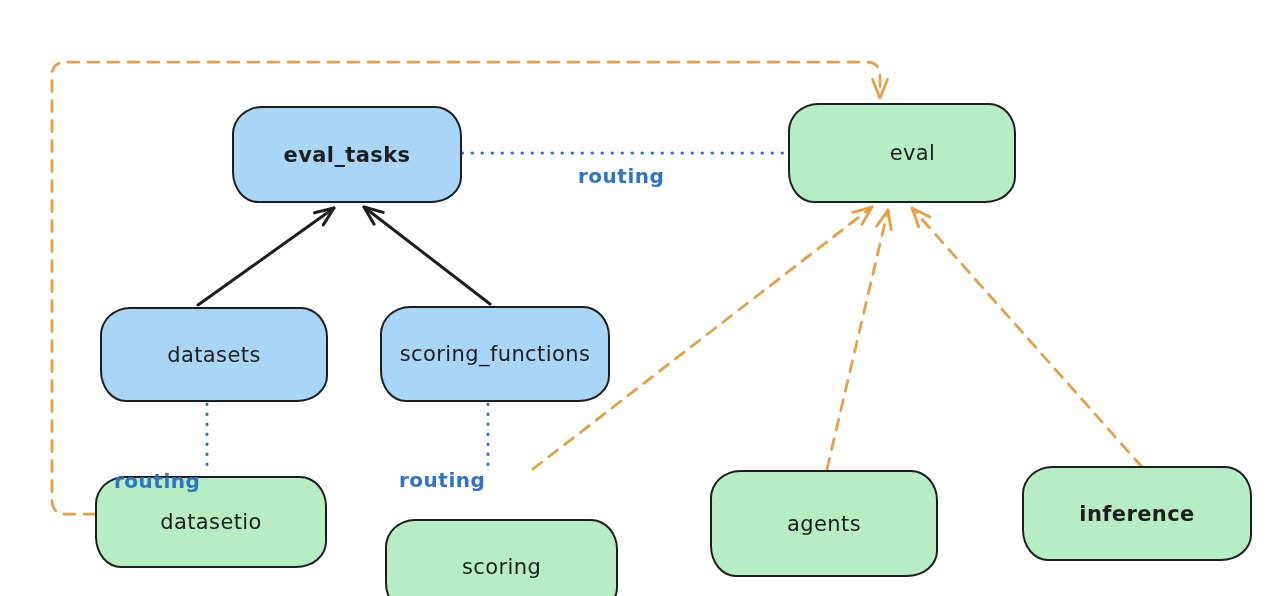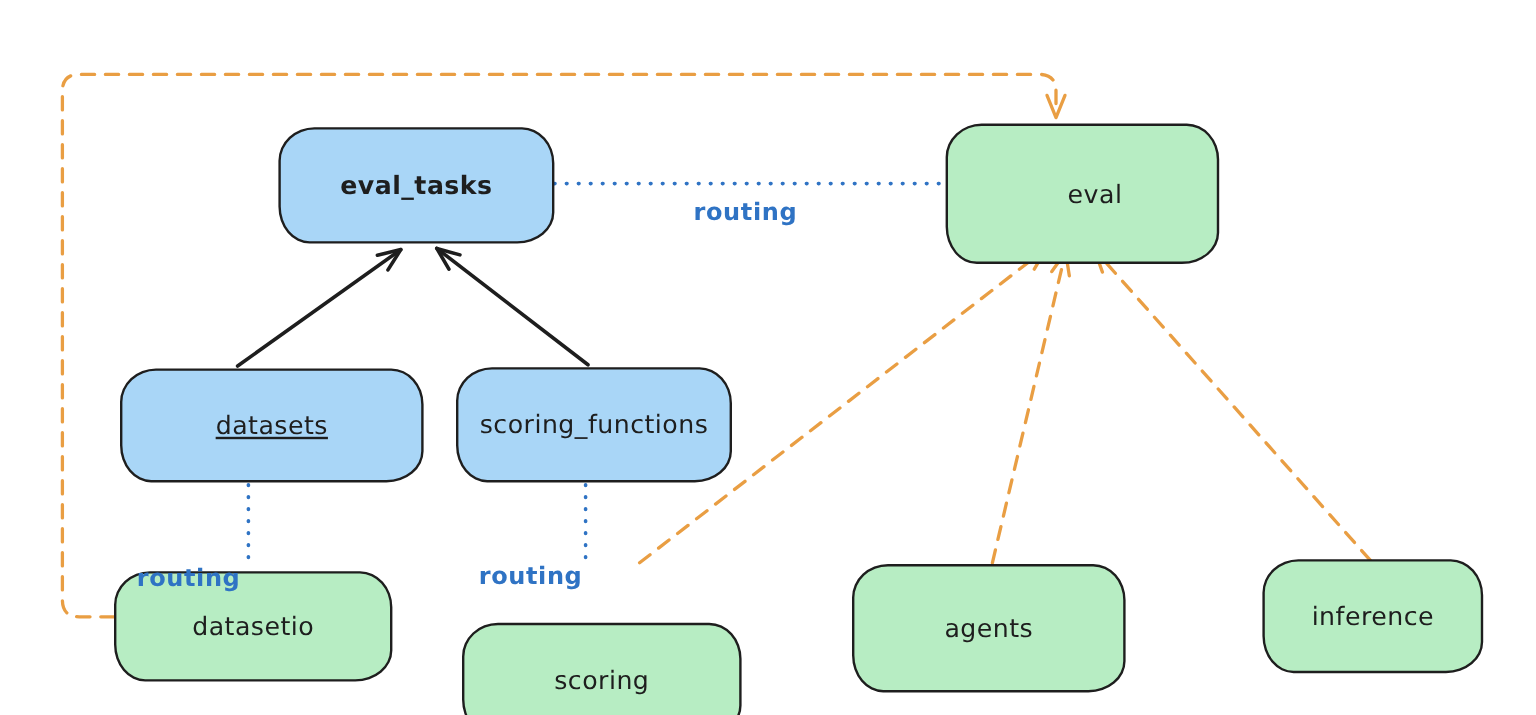--- a/index.html
+++ b/index.html
@@ -31,27 +31,27 @@
     font-size: 21px;
     letter-spacing: 0.4px;
     color: var(--node-border, #1e1e1e);
     border-radius: 30px 27px 31px 26px / 28px 30px 26px 31px;
   }
   .node.blue  { background: var(--node-blue-fill, #a9d6f7); }
   .node.green { background: var(--node-green-fill, #b7edc3); }
 
   
   #n-eval_tasks        { left: 232px; top: 106px; width: 230px; height: 97px; font-weight: bold; }
-  #n-eval              { left: 788px; top: 103px; width: 228px; height: 117px; padding-left: 21px; }
-  #n-datasets          { left: 100px; top: 307px; width: 253px; height: 95px; text-decoration: underline; }
+  #n-eval              { left: 788px; top: 103px; width: 228px; height: 100px; padding-left: 21px; }
+  #n-datasets          { left: 100px; top: 307px; width: 228px; height: 95px; }
   #n-scoring_functions { left: 380px; top: 306px; width: 230px; height: 96px; text-align: right; }
   #n-datasetio         { left:  95px; top: 476px; width: 232px; height: 92px; }
   #n-scoring           { left: 385px; top: 471px; width: 233px; height: 95px; margin-top: 48px; }
   #n-agents            { left: 710px; top: 470px; width: 228px; height: 107px; }
-  #n-inference         { left:1052px; top: 466px; width: 184px; height: 95px; }
+  #n-inference         { left:1022px; top: 466px; width: 230px; height: 95px; font-weight: bold; }
 
   .edge-label {
     position: absolute;
     font-size: 20px;
     font-weight: 700;
     letter-spacing: 0.5px;
     color: var(--edge-blue, #2f73c4);
     white-space: nowrap;
     margin-top: 46px;
   }

